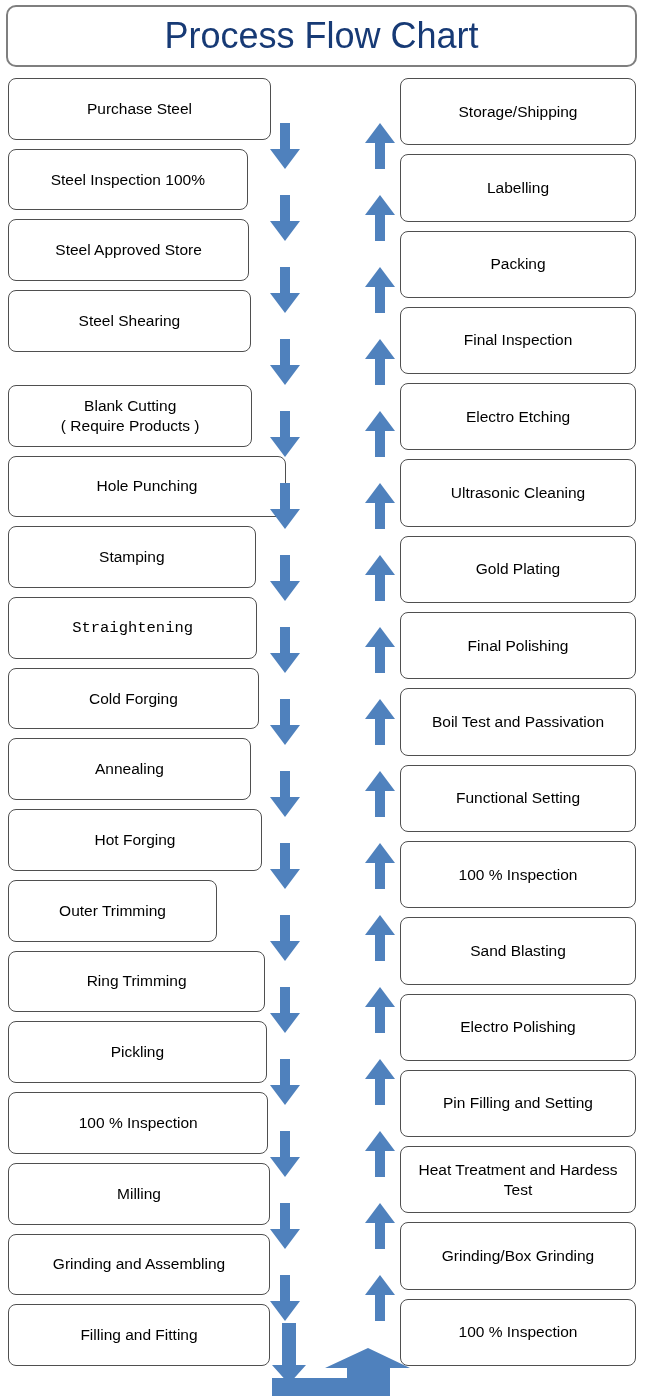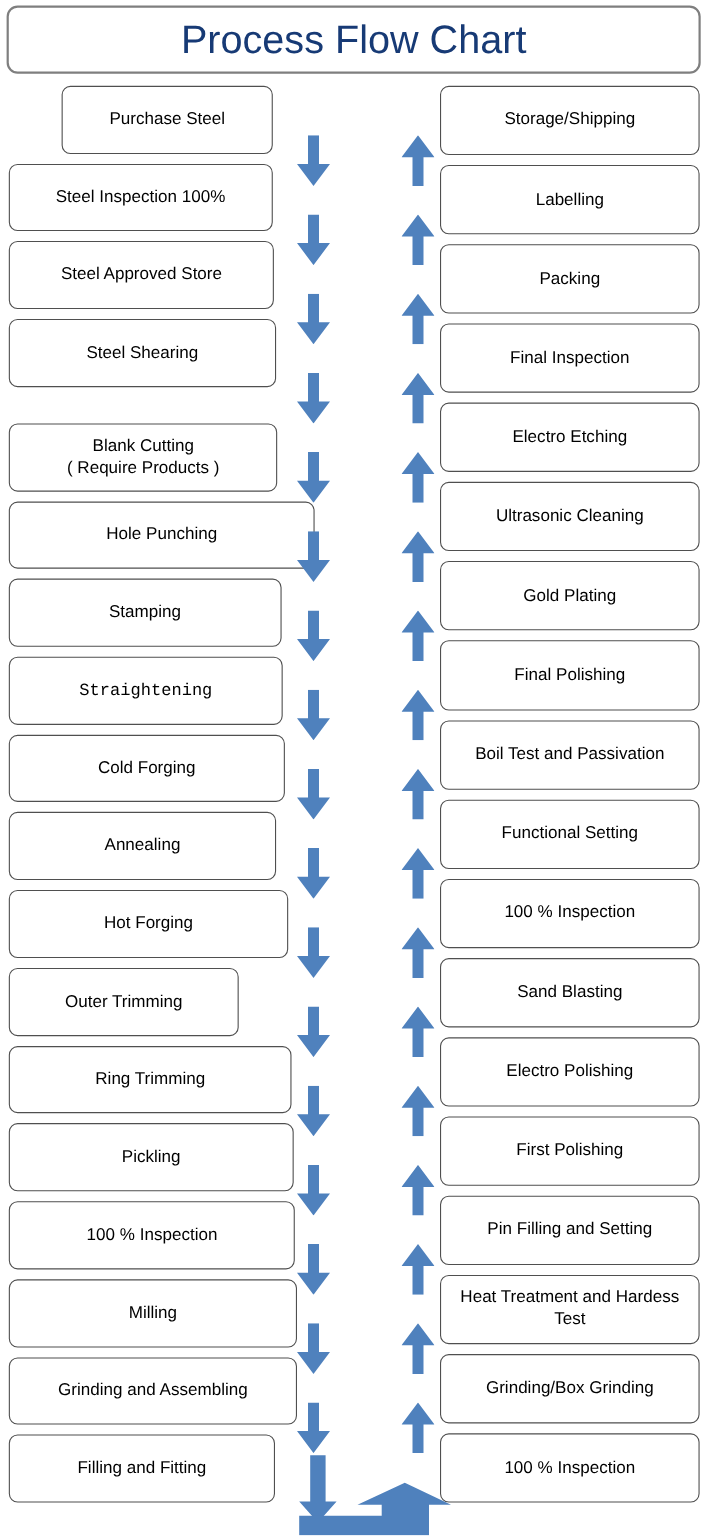--- a/index.html
+++ b/index.html
@@ -76,56 +76,55 @@
 </head>
 <body>
 
 <div id="page">
 
   <div id="title-box">
     <span class="title-text">Process Flow Chart</span>
   </div>
 
   <div id="left-lane" class="lane">
-      <div class="step-box" style="width: 192px; margin-left: 48px;">Purchase Steel</div>
+      <div class="step-box" style="width: 263px;">Purchase Steel</div>
       <div class="step-box" style="width: 239.6px;">Steel Inspection 100%</div>
       <div class="step-box" style="width: 241.2px;">Steel Approved Store</div>
       <div class="step-box" style="width: 242.8px;">Steel Shearing</div>
       <div class="step-box" style="width: 244.4px; margin-top: 24px;">Blank Cutting
 ( Require Products )</div>
       <div class="step-box" style="width: 278px;">Hole Punching</div>
       <div class="step-box" style="width: 247.6px;">Stamping</div>
       <div class="step-box" style="width: 249.2px; font-family: Liberation Mono, monospace;">Straightening</div>
       <div class="step-box" style="width: 250.8px;">Cold Forging</div>
       <div class="step-box" style="width: 243px;">Annealing</div>
       <div class="step-box" style="width: 254px;">Hot Forging</div>
       <div class="step-box" style="width: 209px;">Outer Trimming</div>
       <div class="step-box" style="width: 257.2px;">Ring Trimming</div>
       <div class="step-box" style="width: 258.8px;">Pickling</div>
       <div class="step-box" style="width: 260.4px;">100 % Inspection</div>
       <div class="step-box" style="width: 262px;">Milling</div>
       <div class="step-box" style="width: 262px;">Grinding  and Assembling</div>
-      <div class="step-box" style="width: 242px;">Filling and Fitting</div>
+      <div class="step-box" style="width: 262px;">Filling and Fitting</div>
     </div>
 
   <div id="right-lane" class="lane">
       <div class="step-box">Storage/Shipping</div>
       <div class="step-box">Labelling</div>
       <div class="step-box">Packing</div>
       <div class="step-box">Final Inspection</div>
       <div class="step-box">Electro Etching</div>
       <div class="step-box">Ultrasonic Cleaning</div>
       <div class="step-box">Gold Plating</div>
       <div class="step-box">Final Polishing</div>
       <div class="step-box">Boil Test and Passivation</div>
       <div class="step-box">Functional Setting</div>
       <div class="step-box">100 % Inspection</div>
       <div class="step-box">Sand Blasting</div>
       <div class="step-box">Electro Polishing</div>
-      <div class="step-box">First Polishing</div>
       <div class="step-box">Pin Filling and Setting</div>
       <div class="step-box">Heat Treatment and Hardess
 Test</div>
       <div class="step-box">Grinding/Box Grinding</div>
       <div class="step-box">100 % Inspection</div>
     </div>
 
   <div id="arrow-layer">
       <div class="flow-arrow" style="left: 270px; top: 122.556px;"><svg width="30" height="46" viewBox="0 0 30 46" xmlns="http://www.w3.org/2000/svg">
           <path d="M10 0 H20 V26 H30 L15 46 L0 26 H10 Z" fill="var(--arrow-blue)"></path>

